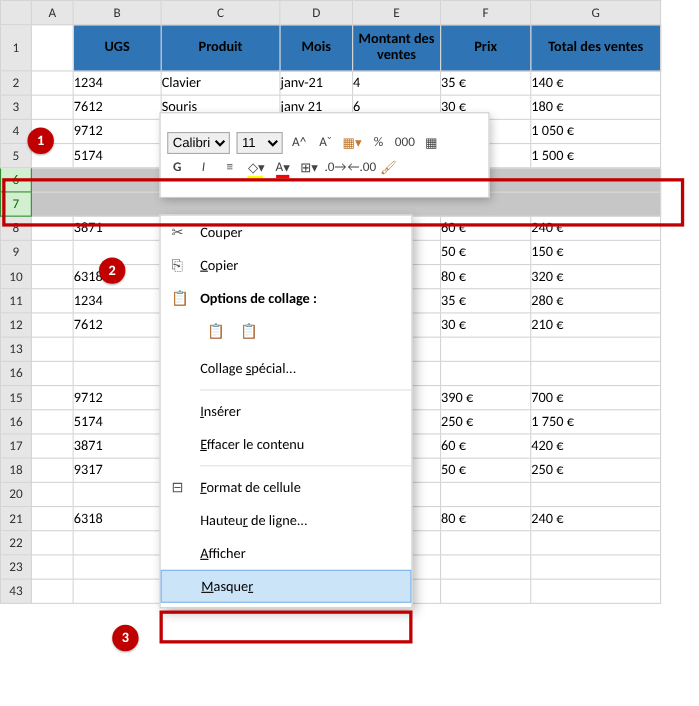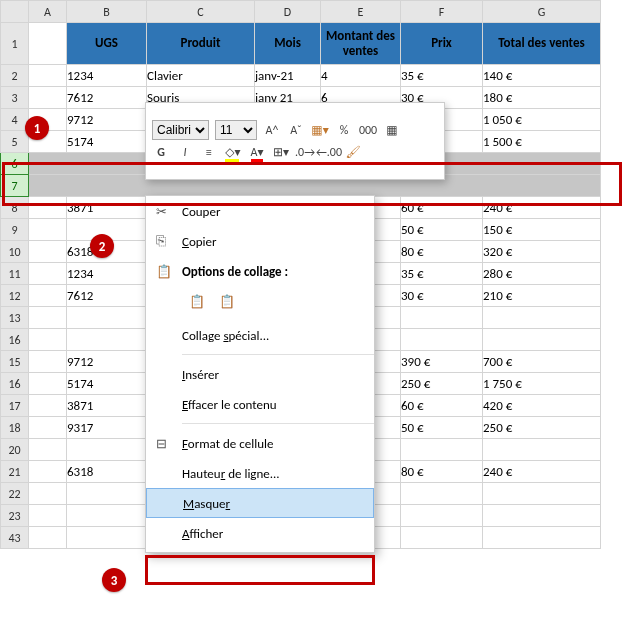--- a/index.html
+++ b/index.html
@@ -345,21 +345,21 @@
   </div>
   <div class="divider"></div>
   <div class="item">
     <span class="icon">⊟</span>
     <span class="label"><span class="und">F</span>ormat de cellule</span>
   </div>
   <div class="item">
     <span class="icon"></span>
     <span class="label">Hauteu<span class="und">r</span> de ligne...</span>
   </div>
+  <div class="item">
+    <span class="icon"></span>
+    <span class="label"><span class="und">A</span>fficher</span>
+  </div>
   <div class="item hov">
     <span class="icon"></span>
     <span class="label"><span class="und">M</span>asque<span class="und">r</span></span>
   </div>
-  <div class="item">
-    <span class="icon"></span>
-    <span class="label"><span class="und">A</span>fficher</span>
-  </div>
 </div>
 
 </body></html>

